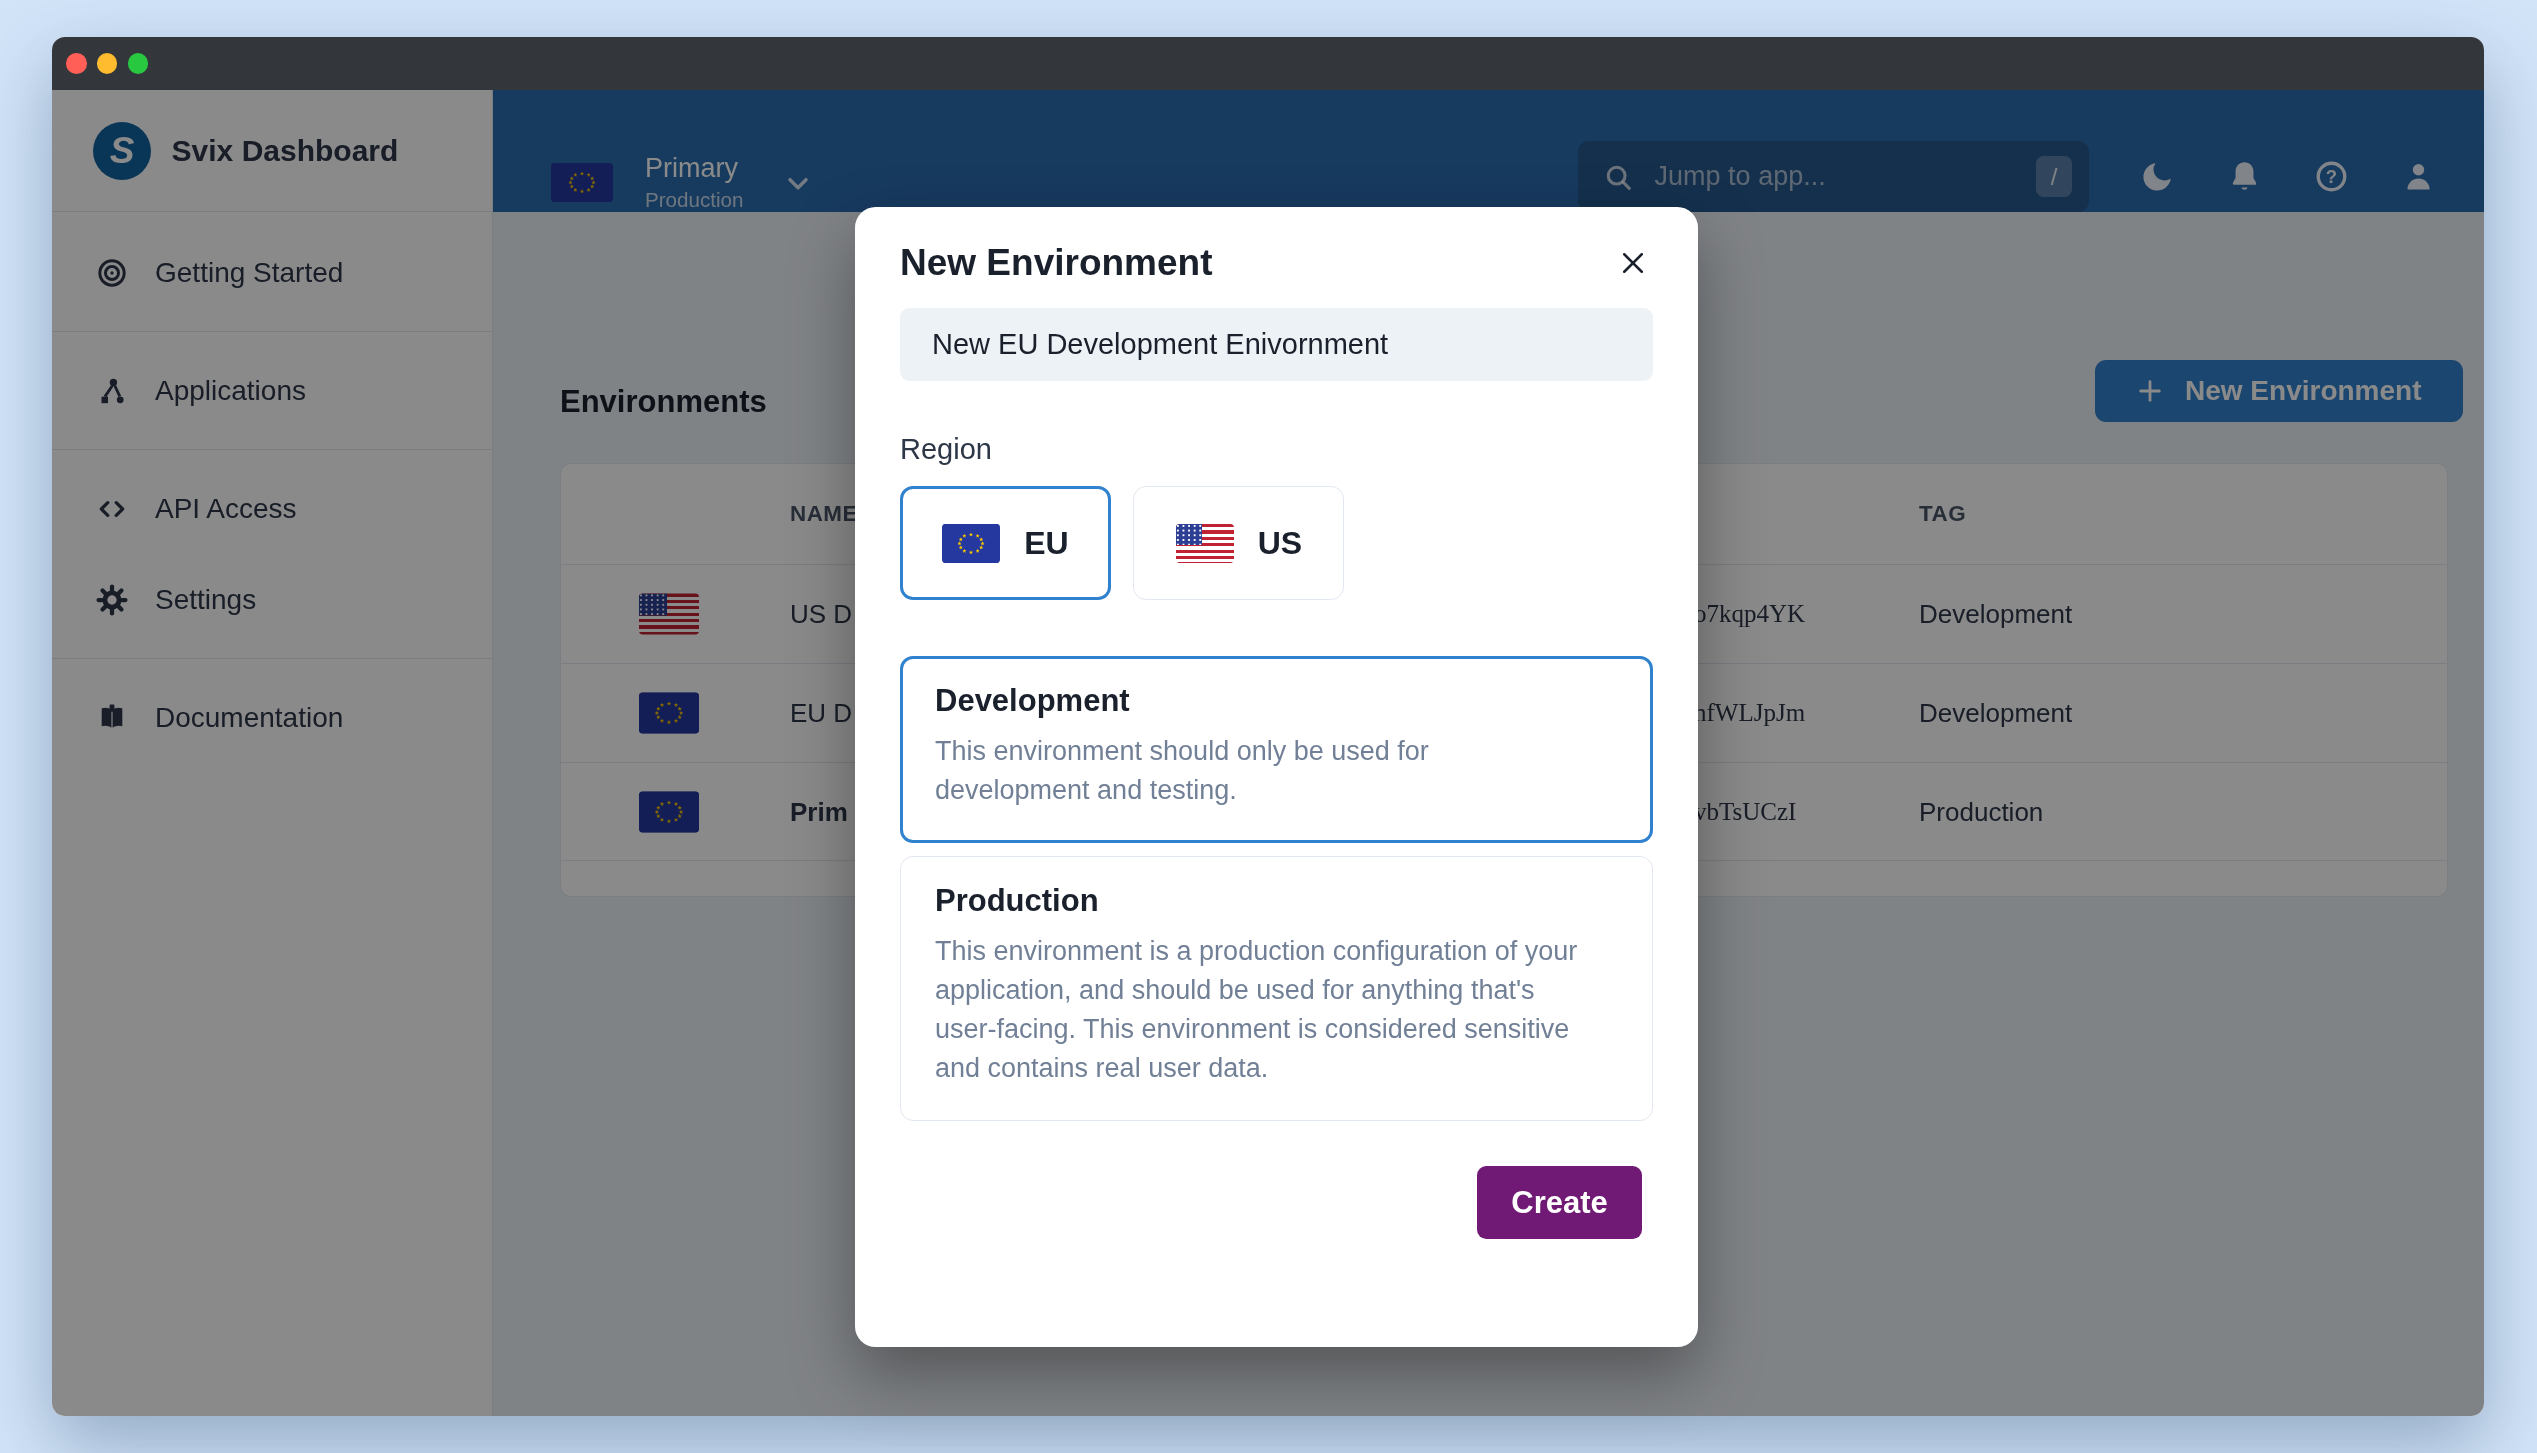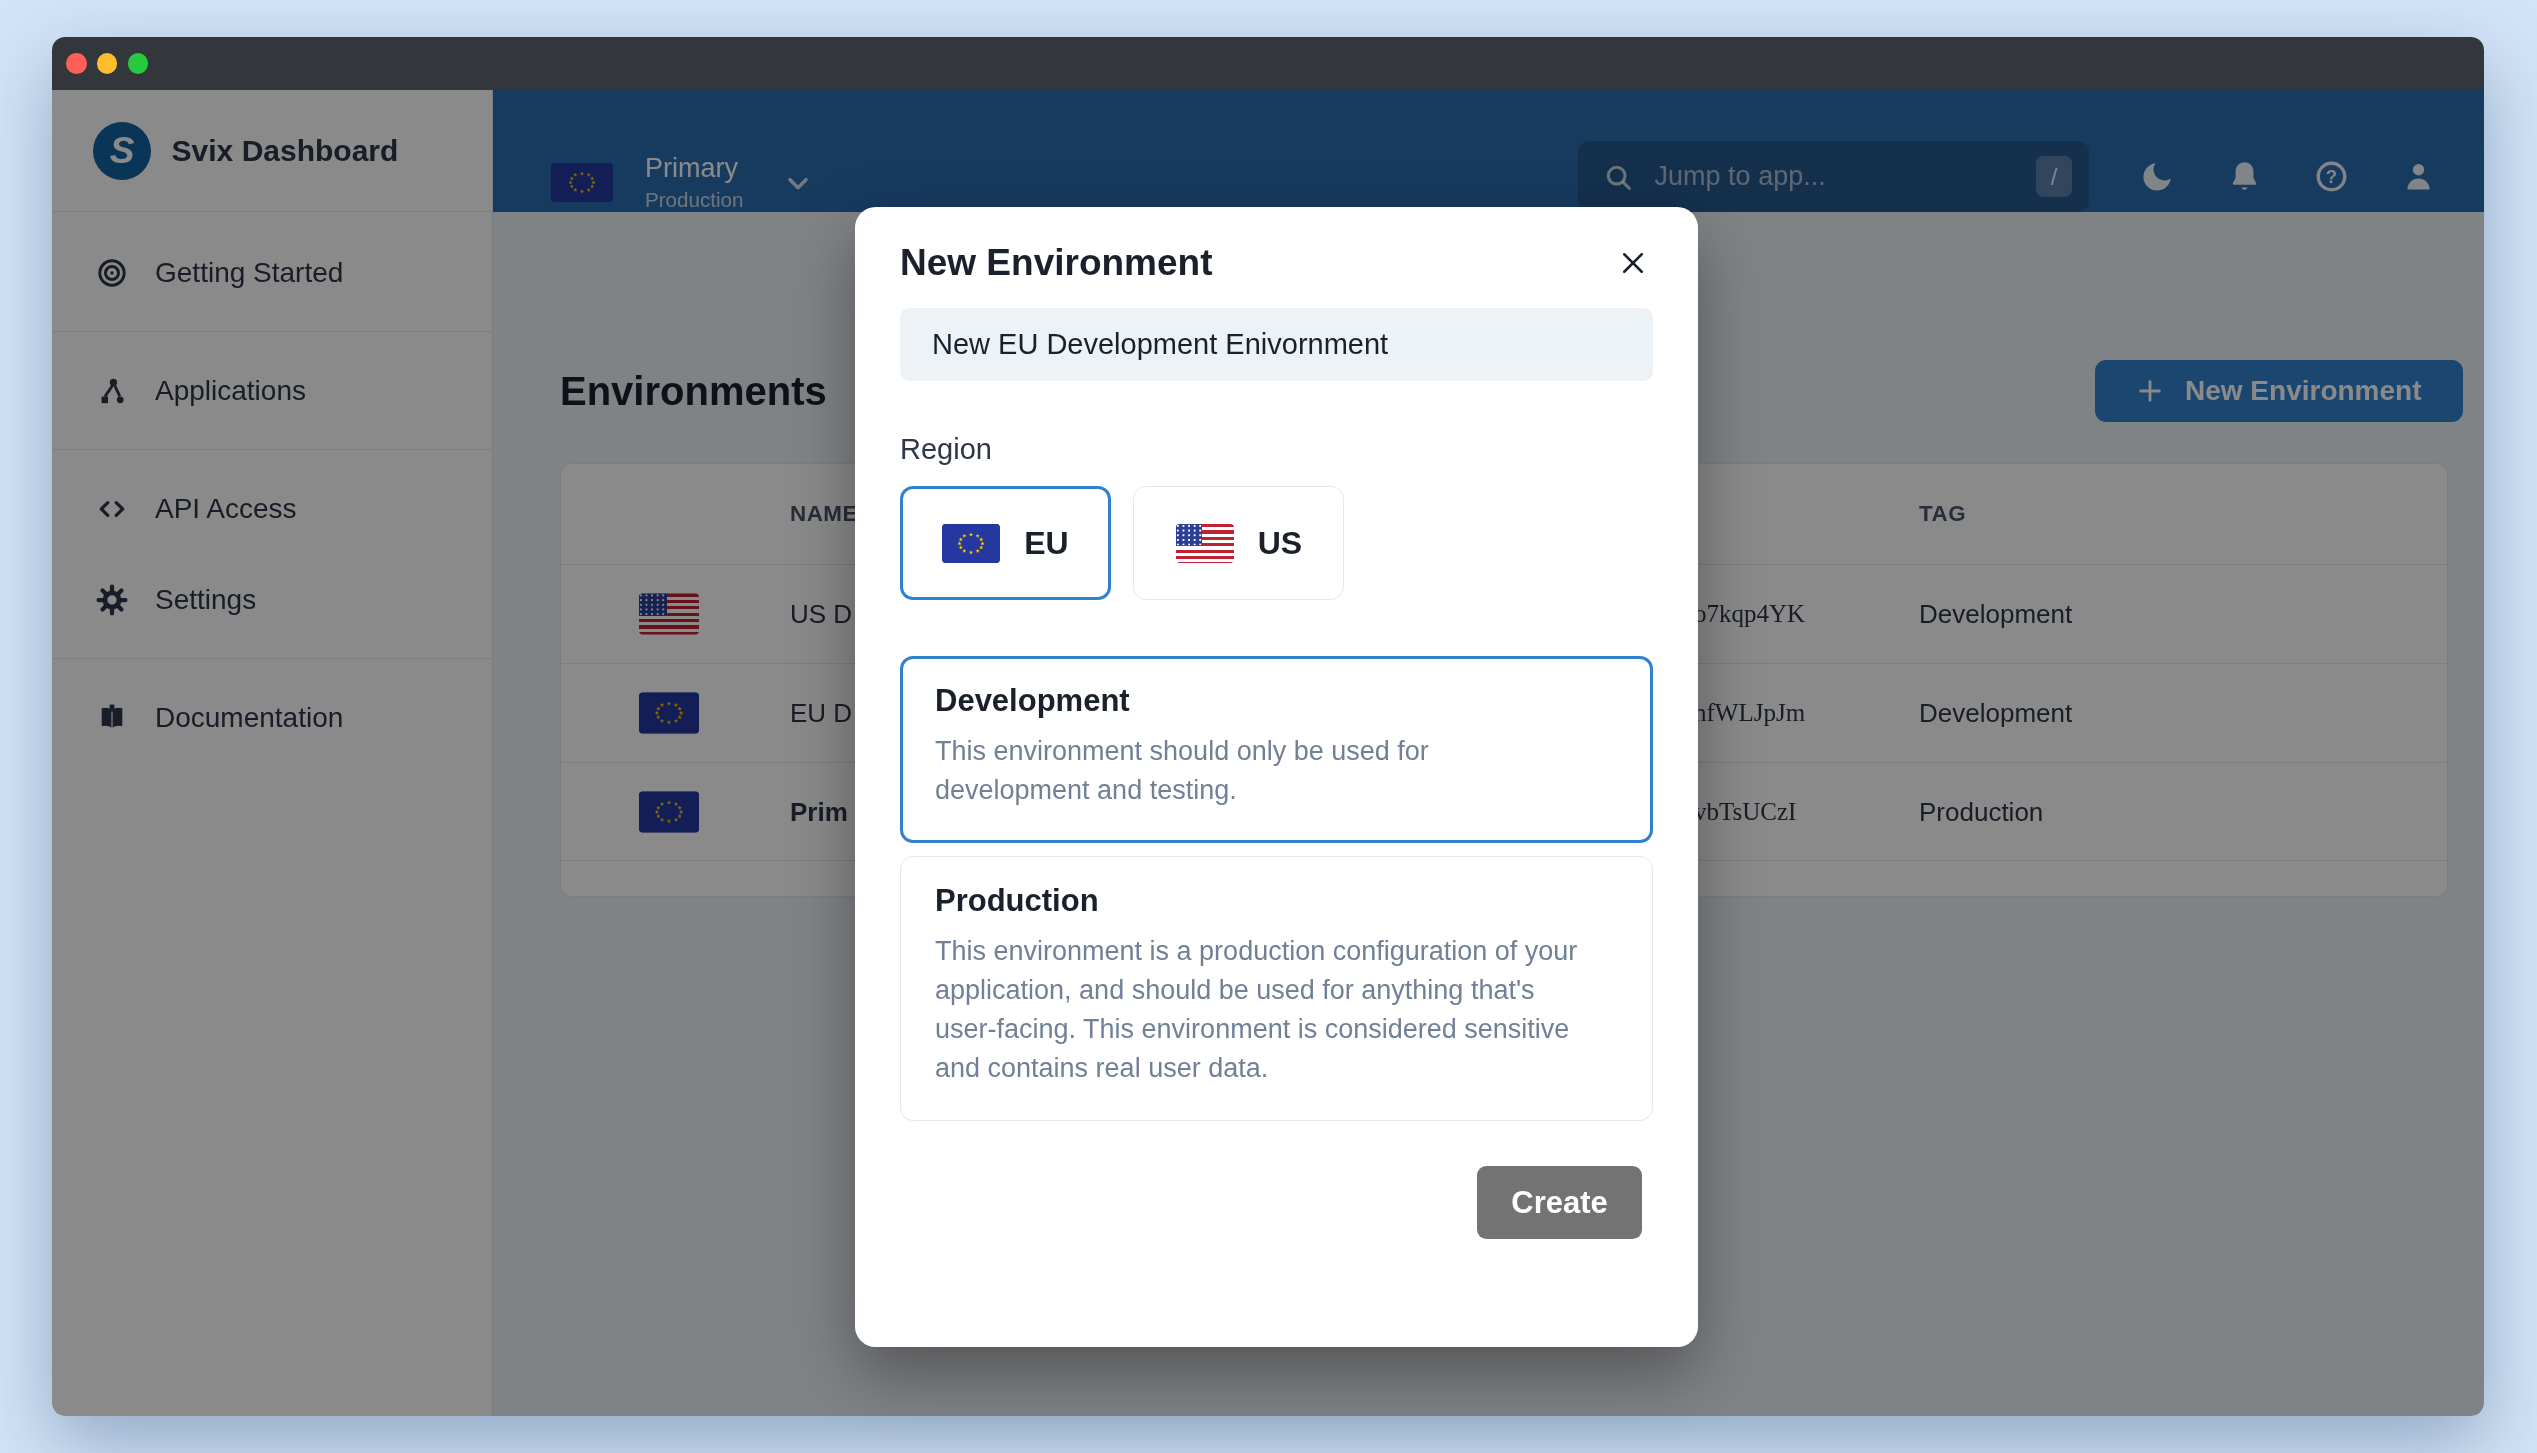--- a/index.html
+++ b/index.html
@@ -56,21 +56,21 @@
   .topbar-right { margin-left:auto; display:flex; align-items:center; gap:50px; }
   .searchbox { width:511px; height:71px; background:#25598f; border-radius:11.2px; display:flex; align-items:center; padding:0 17px 0 24px; cursor:text; }
   .searchbox .sicon { color:rgba(255,255,255,.75); display:flex; }
   .searchbox .sicon svg { width:32px; height:32px; }
   .search-ph { margin-left:20.6px; font-size:27px; color:rgba(255,255,255,.62); flex:1 1 auto; white-space:nowrap; overflow:hidden; }
   .kbd { width:36px; height:41px; border-radius:7.5px; background:rgba(255,255,255,.25); color:#eaf2fb; font-size:24px; display:flex; align-items:center; justify-content:center; }
   .tb-icon { color:#eef4fb; display:flex; cursor:pointer; }
   .tb-icon svg { width:37px; height:37px; }
   
   .content { position:absolute; left:441px; right:0; top:122px; bottom:0; background:#EDF2F7; }
-  .page-title { position:absolute; left:67px; top:157px; font-size:40px; font-weight:600; color:#1A202C; }
+  .page-title { position:absolute; left:67px; top:172px; font-size:31px; font-weight:600; color:#1A202C; }
   .btn-primary {
     position:absolute; right:21.5px; top:148px; height:62px; padding:0 41px;
     background:#3182CE; color:#fff; border:none; border-radius:11.2px;
     font-size:28px; font-weight:600; font-family:"Liberation Sans",sans-serif;
     display:flex; align-items:center; gap:20.6px; cursor:pointer;
   }
   .btn-primary svg { width:28px; height:28px; }
   .table-card {
     position:absolute; left:67px; top:251px; width:1888px; height:434px;
     background:#fff; border:1.9px solid #E2E8F0; border-radius:11.2px;
@@ -114,21 +114,21 @@
   .region-btn.selected { border:3.7px solid #3182CE; }
   .region-flag { width:58px; height:39px; }
   .region-code { font-size:32px; font-weight:bold; color:#1A202C; }
   .type-card { margin-top:56px; border:1.9px solid #E2E8F0; border-radius:13px; padding:26px 34px 32px 34px; cursor:pointer; background:#fff; }
   .type-card.selected { border:3.7px solid #3182CE; padding:24px 32px 30px 32px; }
   .type-card + .type-card { margin-top:13px; }
   .type-title { font-size:31px; font-weight:bold; color:#1A202C; }
   .type-desc { margin-top:13px; font-size:27px; line-height:39px; color:#718096; max-width:654px; }
   .modal-footer { margin-top:45px; display:flex; justify-content:flex-end; padding-right:11.2px; }
   .create-btn {
-    min-width:154px; height:73px; background:#737373; color:#fff; border:none; border-radius:9.3px;
+    min-width:154px; height:73px; background:#701a75; color:#fff; border:none; border-radius:9.3px;
     font-size:31px; font-weight:bold; font-family:"Liberation Sans",sans-serif; padding:8px 34px; cursor:pointer;text-align:center;
   }
 </style>
 </head>
 <body>
 
 <svg width="0" height="0" style="position:absolute">
   <defs>
     <symbol id="star" viewBox="-3 -3 6 6">
       <polygon points="0,-3 0.88,-0.95 2.85,-0.93 1.25,0.36 1.76,2.43 0,1.2 -1.76,2.43 -1.25,0.36 -2.85,-0.93 -0.88,-0.95" fill="#f6c500"></polygon>

